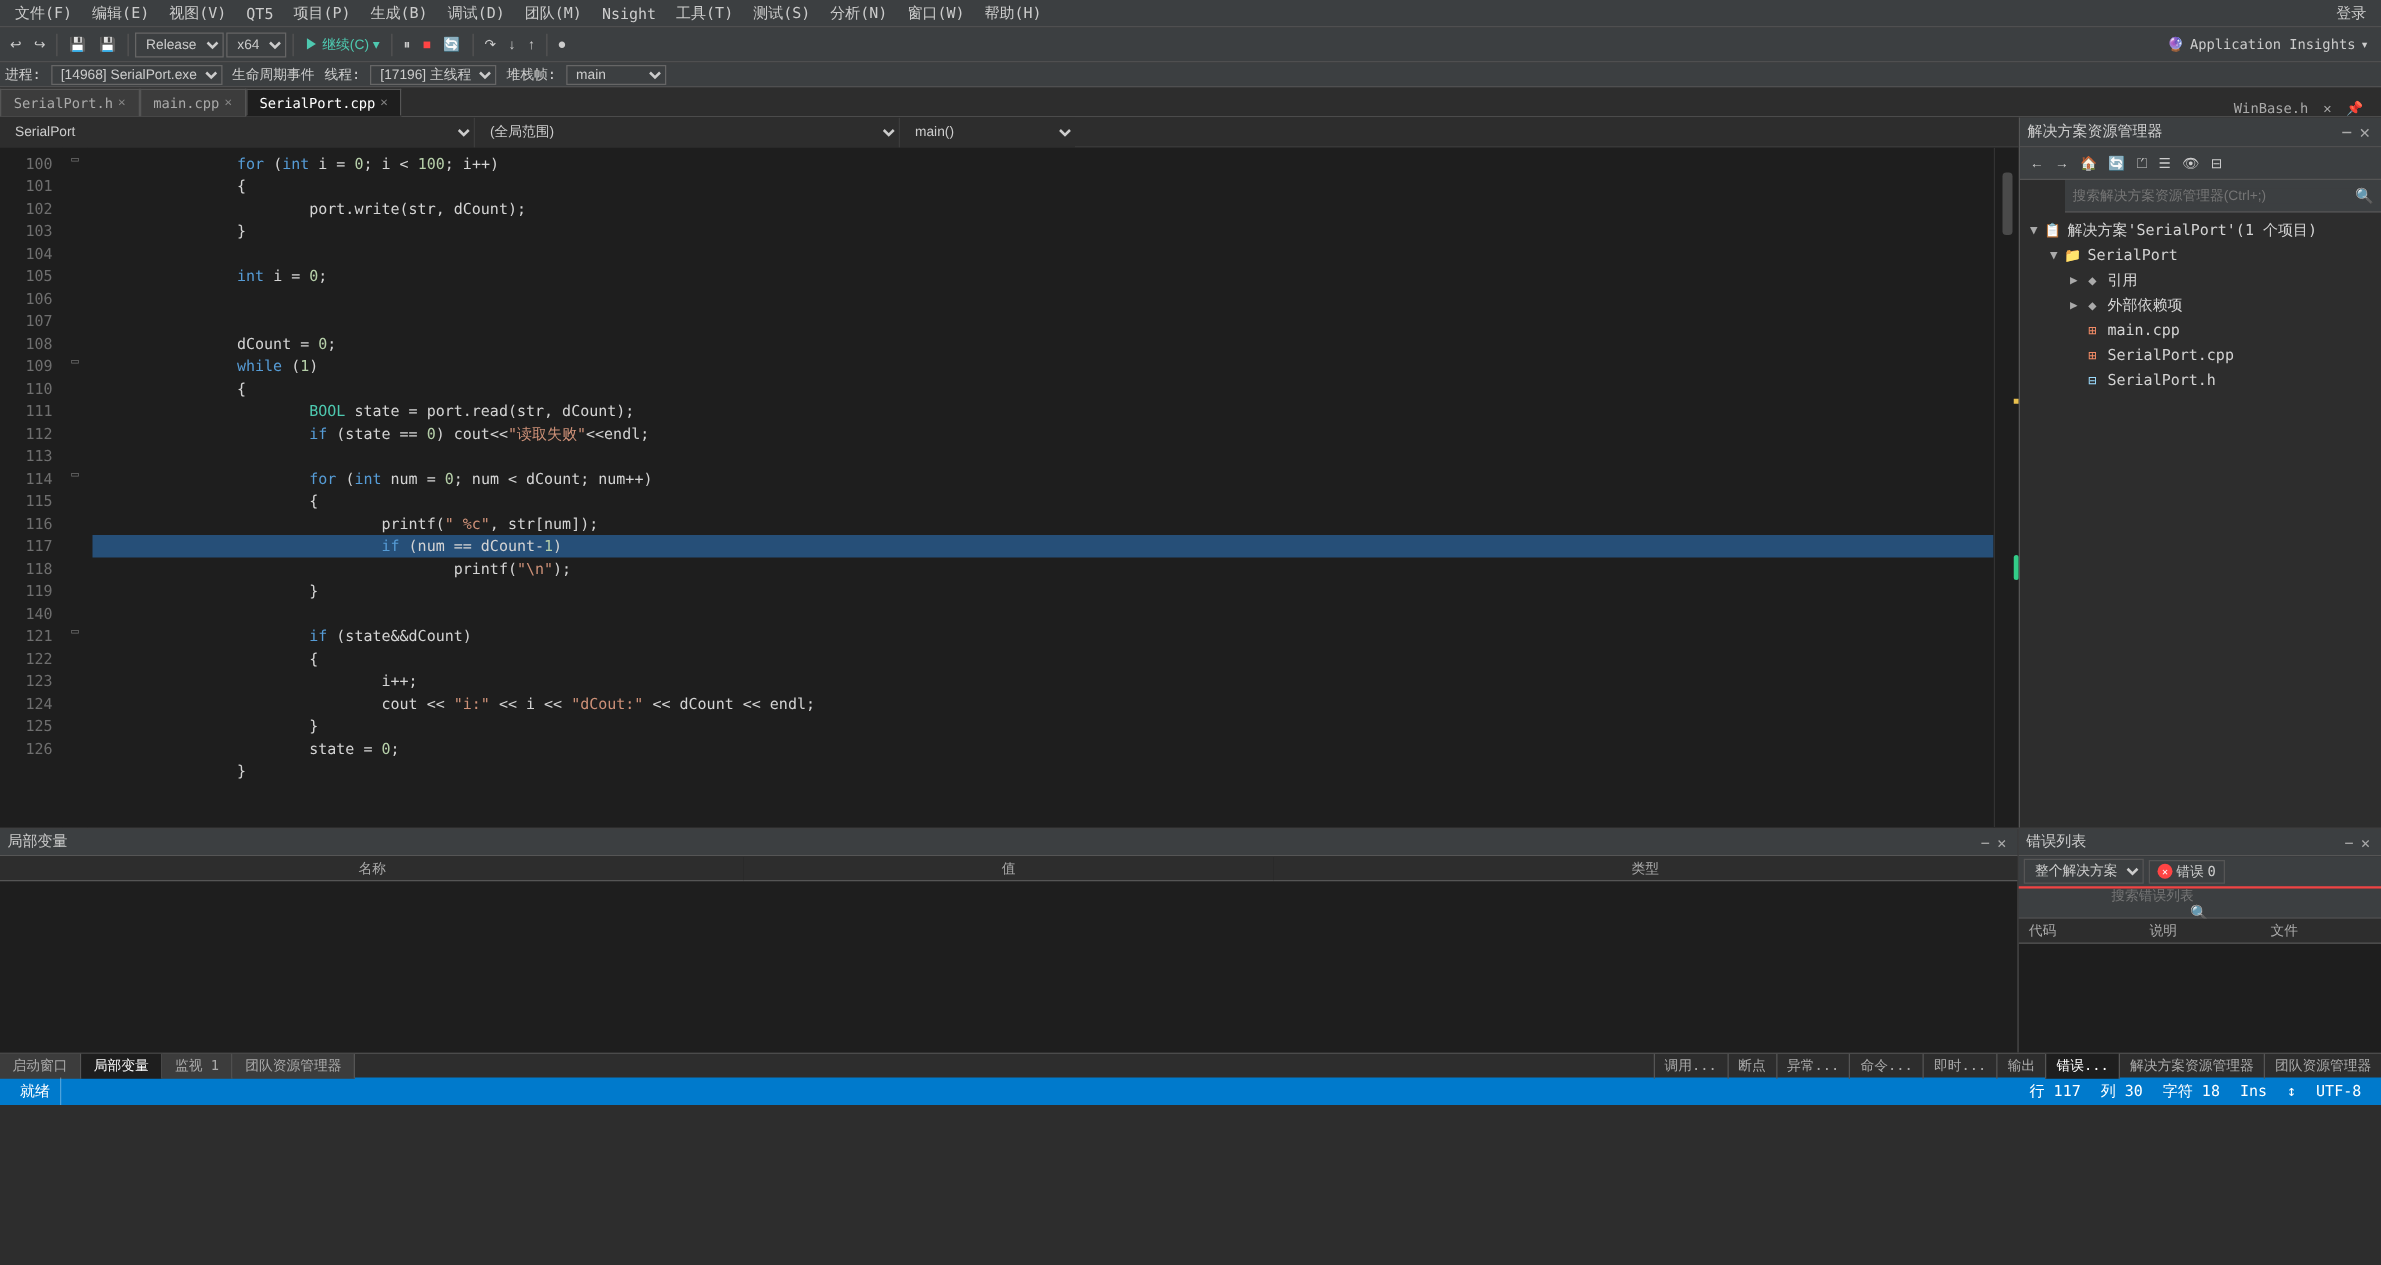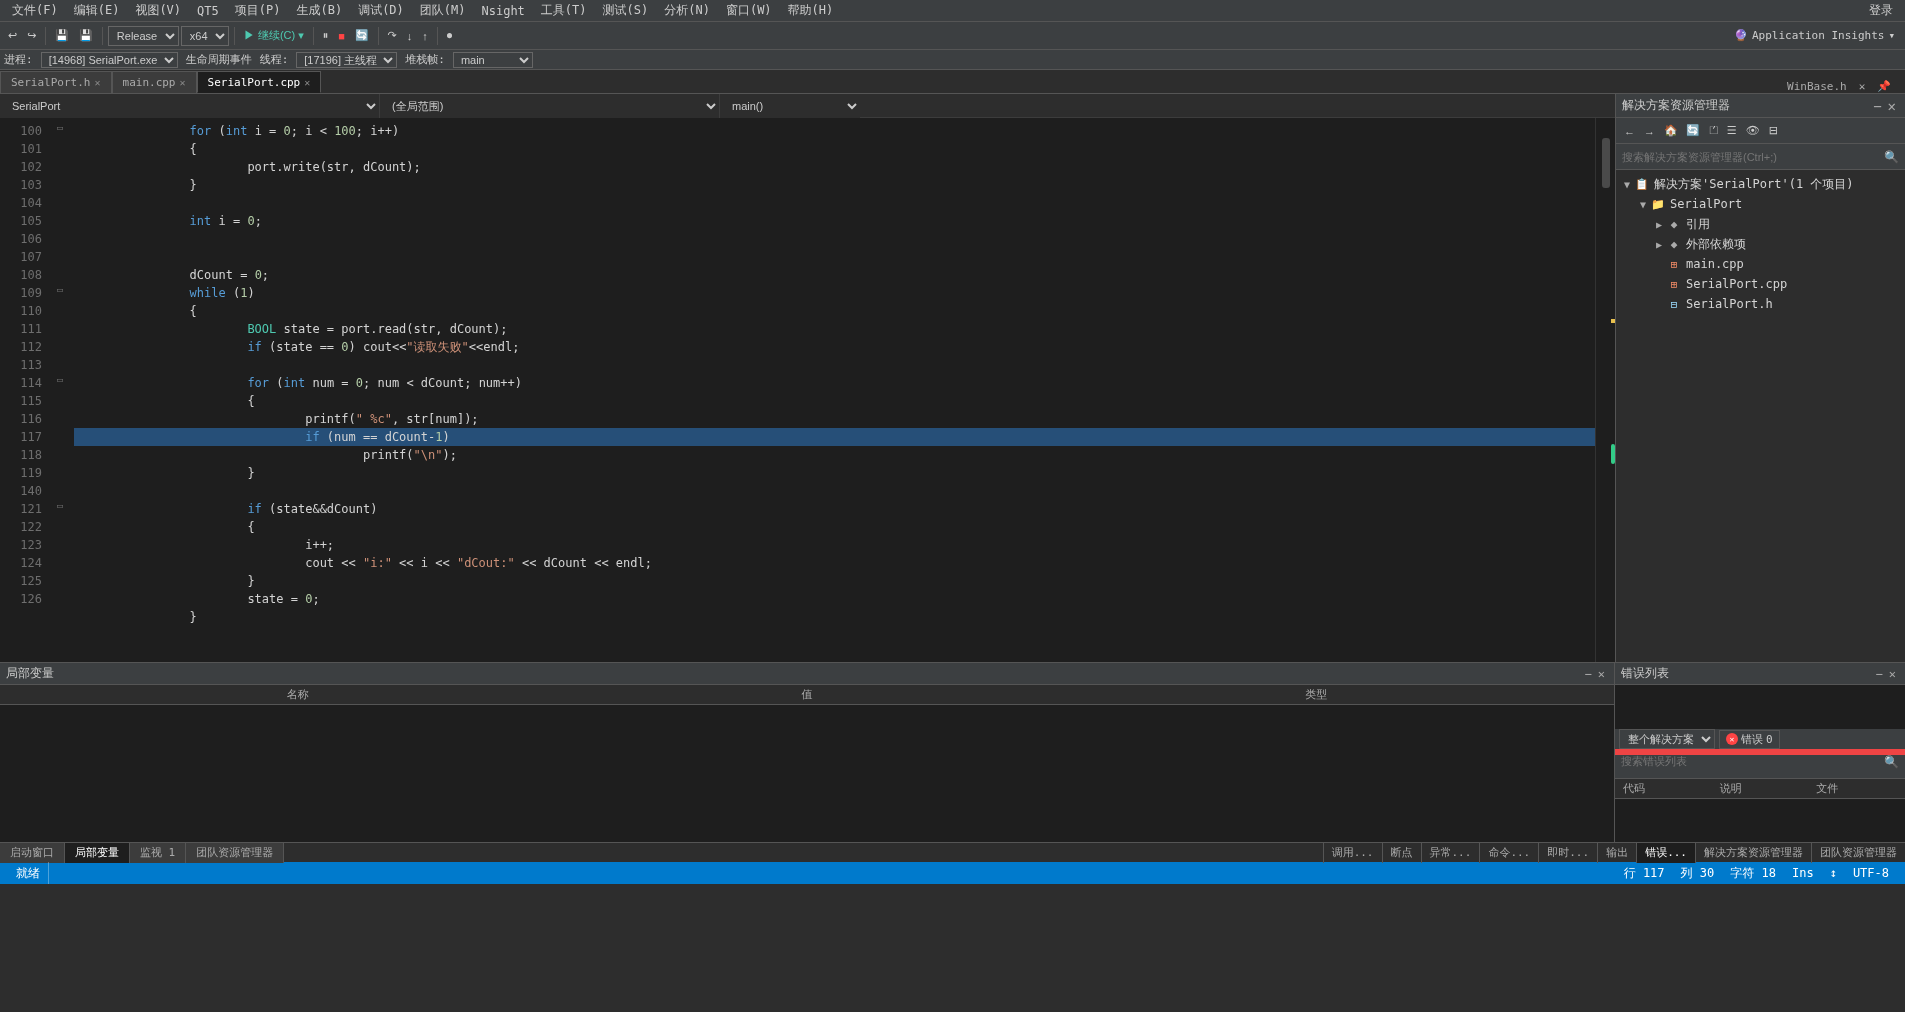--- a/index.html
+++ b/index.html
@@ -49,21 +49,21 @@
     .num { color: #b5cea8; }
     .type { color: #4ec9b0; }
 
     
     .right-panel { width: 290px; background: #2d2d2d; border-left: 1px solid #555; display: flex; flex-direction: column; }
     .panel-titlebar { background: #3c3f41; height: 24px; display: flex; align-items: center; padding: 0 6px; font-size: 12px; color: #ccc; border-bottom: 1px solid #555; }
     .panel-titlebar-title { flex: 1; }
     .panel-titlebar-btn { color: #aaa; cursor: pointer; font-size: 14px; padding: 0 3px; }
     .panel-toolbar { background: #3c3f41; height: 26px; display: flex; align-items: center; padding: 0 4px; border-bottom: 1px solid #555; gap: 1px; }
     .panel-tool-btn { background: none; border: none; color: #ccc; cursor: pointer; padding: 2px 4px; font-size: 11px; }
-    .panel-search { background: #3c3f41; height: 26px; display: flex; align-items: center; padding: 0 6px; border-bottom: 1px solid #555; }
+    .panel-search { background: #3c3f41; height: 26px; display: flex; align-items: center; padding: 0 6px; border-bottom: 1px solid #555; margin-left: 36px; }
     .panel-search-input { background: #3c3f41; border: none; color: #ccc; font-size: 11px; flex: 1; outline: none; }
     .panel-search-icon { color: #888; font-size: 12px; cursor: pointer; }
     .tree-container { flex: 1; overflow: hidden; padding: 4px 0; }
     .tree-item { display: flex; align-items: center; height: 20px; padding: 0 4px; cursor: pointer; font-size: 12px; }
     .tree-indent { width: 16px; display: inline-block; flex-shrink: 0; }
     .tree-expand { width: 14px; display: inline-flex; align-items: center; justify-content: center; color: #aaa; font-size: 10px; cursor: pointer; flex-shrink: 0; }
     .tree-icon { width: 16px; display: inline-flex; align-items: center; justify-content: center; margin-right: 4px; flex-shrink: 0; font-size: 11px; }
     .tree-label { font-size: 12px; white-space: nowrap; overflow: hidden; }
 
     
@@ -71,25 +71,25 @@
     .bottom-left { flex: 1; background: #1e1e1e; display: flex; flex-direction: column; border-right: 1px solid #555; }
     .bottom-right { width: 290px; background: #1e1e1e; display: flex; flex-direction: column; }
 
     .bottom-titlebar { background: #3c3f41; height: 22px; display: flex; align-items: center; padding: 0 6px; font-size: 12px; color: #ccc; border-bottom: 1px solid #555; }
     .bottom-titlebar-title { flex: 1; }
     .bottom-titlebar-btn { color: #aaa; cursor: pointer; font-size: 12px; padding: 0 3px; }
 
     .variables-table { width: 100%; border-collapse: collapse; font-size: 11px; }
     .variables-table th { background: #2d2d2d; color: #aaa; padding: 2px 8px; border-bottom: 1px solid #555; text-align: center; font-weight: normal; }
 
-    .errors-toolbar { background: #3c3f41; height: 26px; display: flex; align-items: center; padding: 0 4px; border-bottom: 6px solid #ef4444; gap: 4px; margin-top: 44px; }
+    .errors-toolbar { background: #3c3f41; height: 26px; display: flex; align-items: center; padding: 0 4px; border-bottom: 2px solid #ef4444; gap: 4px; }
     .errors-dropdown { background: #3c3f41; border: 1px solid #555; color: #ccc; font-size: 11px; padding: 0 4px; height: 20px; }
     .error-badge { background: #3c3f41; border: 1px solid #555; display: flex; align-items: center; gap: 3px; padding: 1px 6px; cursor: pointer; font-size: 11px; color: #ccc; }
     .error-dot { width: 12px; height: 12px; border-radius: 50%; background: #f44; display: flex; align-items: center; justify-content: center; color: white; font-size: 8px; font-weight: bold; }
-    .errors-search { background: #3c3f41; height: 24px; display: flex; align-items: flex-start; padding: 0 6px; border-bottom: 1px solid #555; }
+    .errors-search { background: #3c3f41; height: 24px; display: flex; align-items: center; padding: 0 6px; border-bottom: 1px solid #555; flex-direction: column; }
     .errors-search-input { background: transparent; border: none; color: #ccc; font-size: 11px; flex: 1; outline: none; }
     .errors-table { width: 100%; border-collapse: collapse; font-size: 11px; }
     .errors-table th { background: #2d2d2d; color: #aaa; padding: 2px 8px; border-bottom: 1px solid #555; text-align: left; font-weight: normal; }
 
     
     .bottom-tabs-bar { background: #2d2d2d; height: 20px; display: flex; align-items: center; border-top: 1px solid #555; }
     .bottom-tab { height: 20px; padding: 0 10px; display: flex; align-items: center; font-size: 11px; cursor: pointer; color: #aaa; background: #3c3c3c; border-right: 1px solid #555; }
     .bottom-tab.active { background: #1e1e1e; color: #fff; }
     .bottom-tabs-right { margin-left: auto; display: flex; align-items: center; }
     .bottom-tabs-right-item { color: #aaa; font-size: 11px; padding: 0 8px; cursor: pointer; height: 20px; display: flex; align-items: center; border-left: 1px solid #555; }

